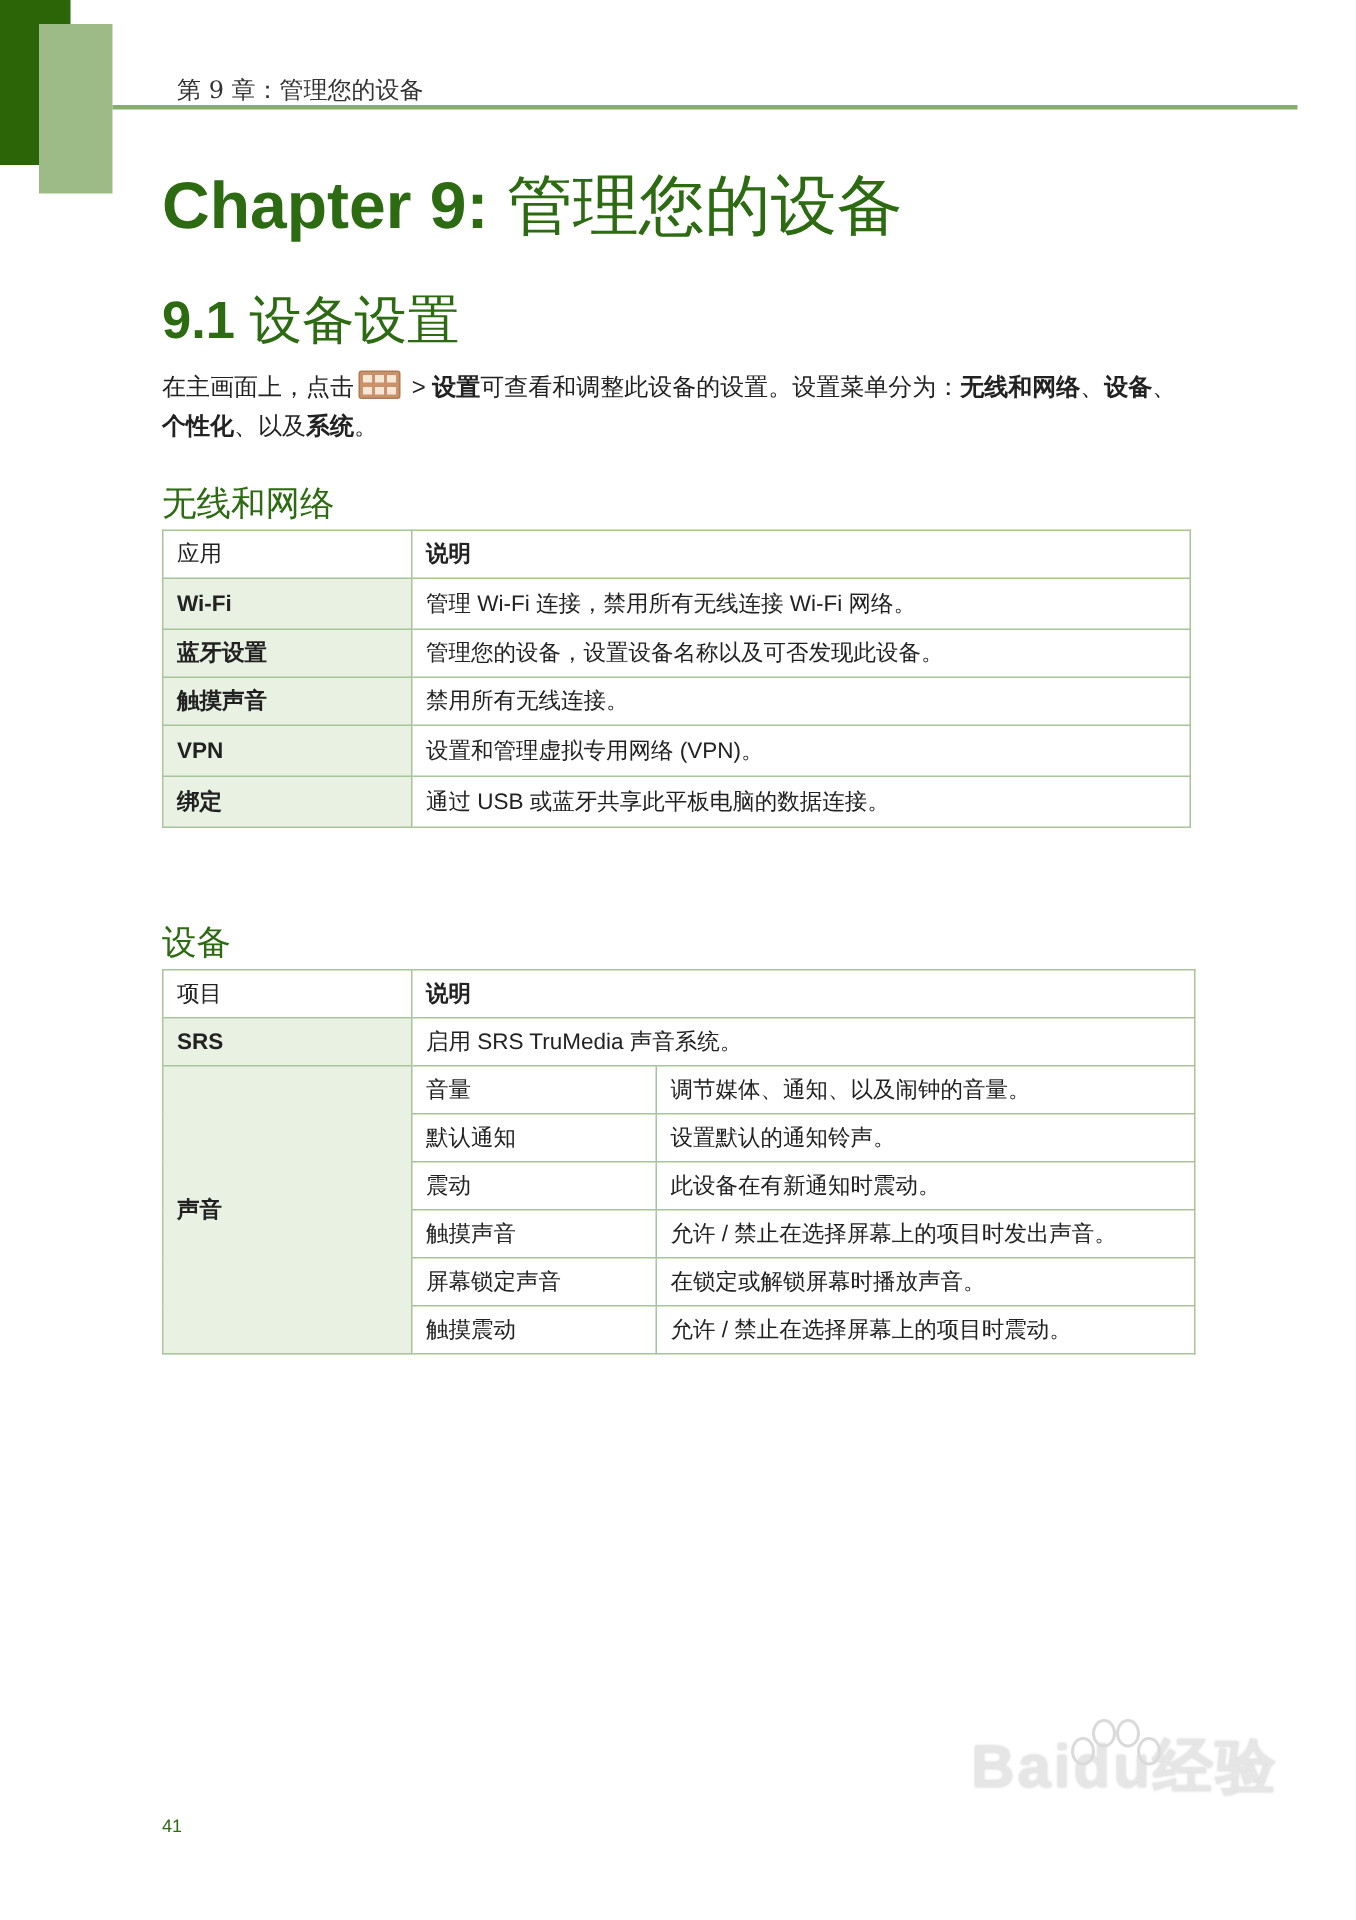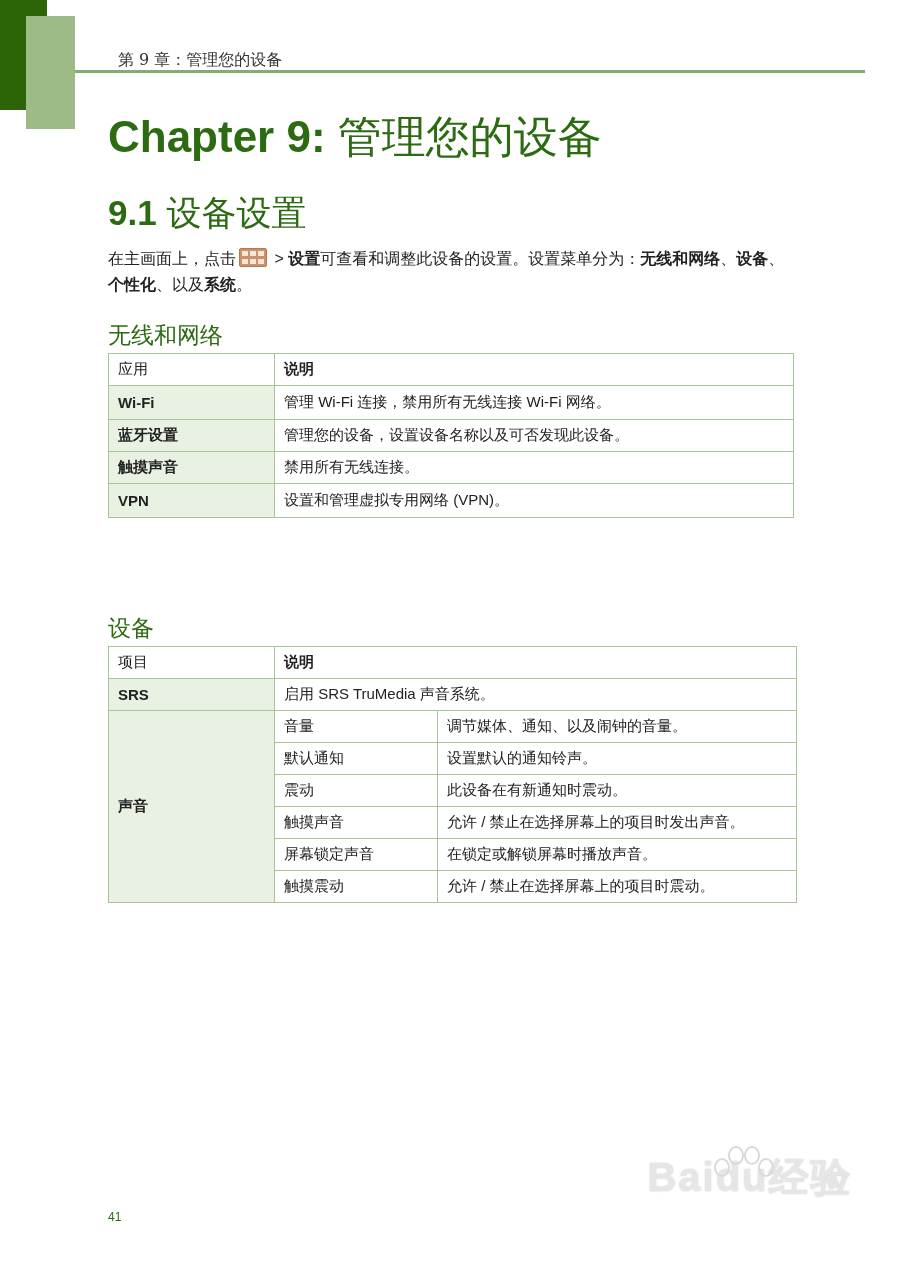--- a/index.html
+++ b/index.html
@@ -105,20 +105,24 @@
     <td class="v">管理您的设备，设置设备名称以及可否发现此设备。</td>
   </tr>
   <tr>
     <td class="k">触摸声音</td>
     <td class="v">禁用所有无线连接。</td>
   </tr>
   <tr style="height:34px">
     <td class="k">VPN</td>
     <td class="v">设置和管理虚拟专用网络 (VPN)。</td>
   </tr>
+  <tr style="height:34px">
+    <td class="k">绑定</td>
+    <td class="v">通过 USB 或蓝牙共享此平板电脑的数据连接。</td>
+  </tr>
 </tbody>
   </table>
 
 <h3 class="sub-title" style="top:613px">设备</h3>
 
 <table class="t" style="top:646px; width:689px">
   <colgroup>
       <col style="width:166px">
       <col style="width:163px">
       <col>

